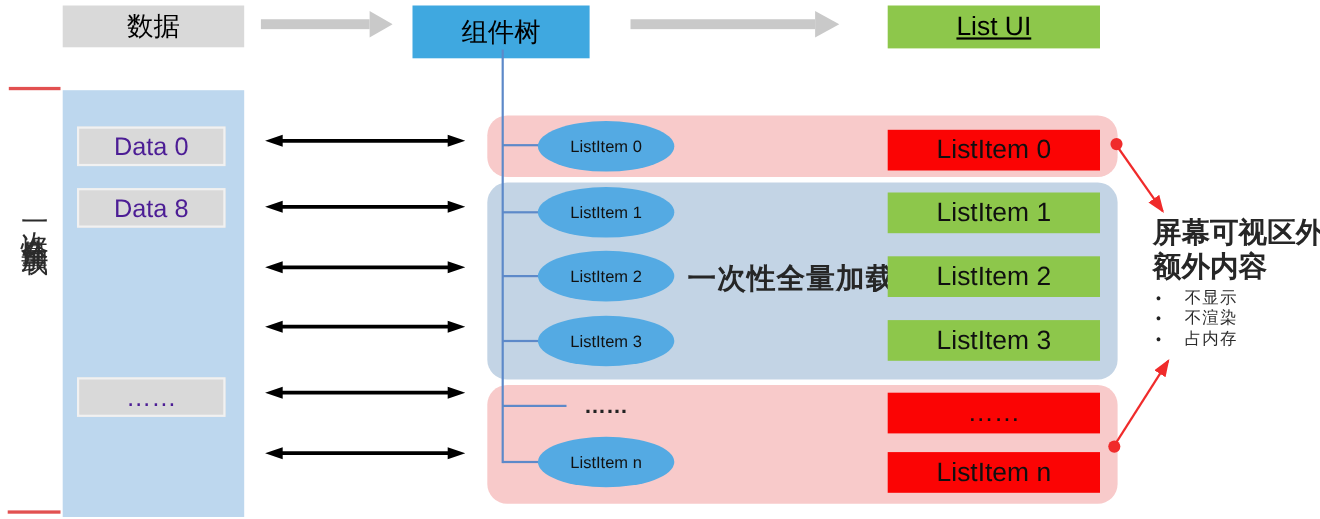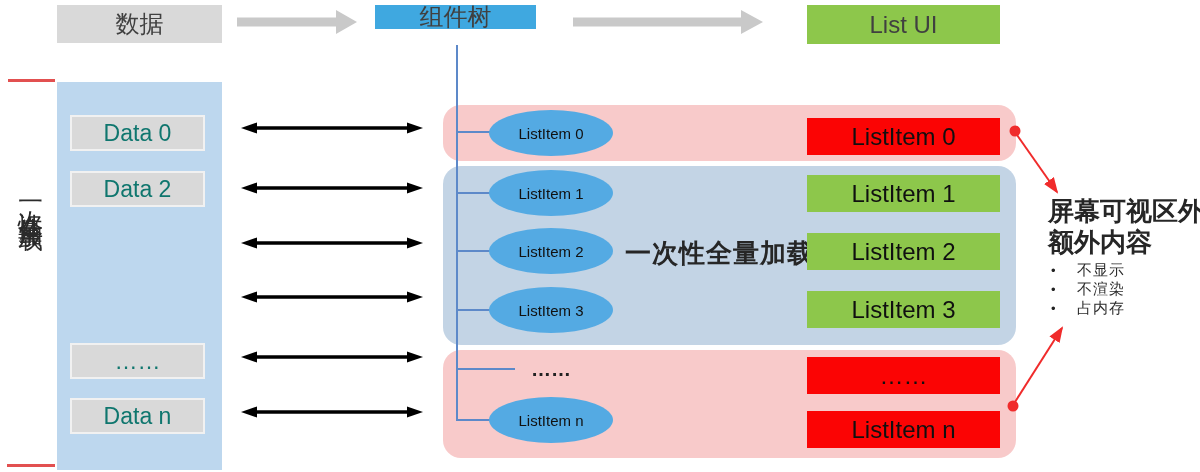--- a/index.html
+++ b/index.html
@@ -4,36 +4,36 @@
 <style>
   html,body { margin:0; padding:0; background:#ffffff; }
   .canvas {
     position:relative; width:1200px; height:472px; background:#ffffff;
     font-family:"Liberation Sans","DejaVu Sans",sans-serif; overflow:hidden;
     color:#1a1a1a;
   }
   .abs { position:absolute; }
   .node {
     position:absolute; display:flex; align-items:center; justify-content:center;
-    font-size:24px; color:#404040;
+    font-size:24px; color:#000000;
   }
   .node-gray  { background:#D9D9D9; }
   .node-blue  { background:#3FA8E0; }
-  .node-green { background:#8DC74B; }
+  .node-green { background:#8DC74B;text-decoration:underline; }
   .tick { position:absolute; height:3px; background:#E25050; }
   .panel-blue { position:absolute; background:#BDD7EE; }
   .v-label {
     position:absolute; writing-mode:vertical-rl; text-orientation:upright;
     font-size:25px; letter-spacing:3px; color:#2b2b2b; white-space:nowrap;
   }
   .data-box {
     position:absolute; left:70px; width:135px; height:36px; box-sizing:border-box;
     background:#D9D9D9; border:2px solid #F1F1F1;
     display:flex; align-items:center; justify-content:center;
-    font-size:23px; color:#0f766e;
+    font-size:23px; color:#4c1d95;
   }
   .dbl-arrow { position:absolute; left:240px; }
   .pink-container { position:absolute; background:#F8CACA; border-radius:18px; z-index:1; }
   .blue-container { position:absolute; background:#C3D4E5; border-radius:18px; z-index:1; }
   .trunk  { position:absolute; width:2px; background:#5D89C9; z-index:2; }
   .branch { position:absolute; height:2px; background:#5D89C9; z-index:2; }
   .ellipse {
     position:absolute; left:489px; width:124px; height:46px; border-radius:50%;
     background:#54AAE3; z-index:3;
     display:flex; align-items:center; justify-content:center;
@@ -77,37 +77,36 @@
     </defs>
   </svg>
 
   <div class="node node-gray" style="left:57px;top:5px;width:165px;height:38px">数据</div>
 
   <svg class="abs" style="left:237px;top:8px" width="120" height="28" viewBox="0 0 120 28">
     <rect x="0" y="9.5" width="99" height="9" fill="#C9C9C9"></rect>
     <polygon points="99,2 120,14 99,26" fill="#C9C9C9"></polygon>
   </svg>
 
-  <div class="node node-blue" style="left:375px;top:5px;width:161px;height:24px">组件树</div>
+  <div class="node node-blue" style="left:375px;top:5px;width:161px;height:48px">组件树</div>
 
   <svg class="abs" style="left:573px;top:8px" width="190" height="28" viewBox="0 0 190 28">
     <rect x="0" y="9.5" width="168" height="9" fill="#C9C9C9"></rect>
     <polygon points="168,2 190,14 168,26" fill="#C9C9C9"></polygon>
   </svg>
 
   <div class="node node-green" style="left:807px;top:5px;width:193px;height:39px">List UI</div>
 
   <div class="tick" style="left:8px;top:79px;width:47px"></div>
   <div class="panel-blue" style="left:57px;top:82px;width:165px;height:388px"></div>
   <div class="v-label" style="left:15px;top:188px">一次性全量加载</div>
 
   <div class="data-box" style="top:115px">Data 0</div>
-  <div class="data-box" style="top:171px">Data 2</div>
+  <div class="data-box" style="top:171px">Data 8</div>
   <div class="data-box" style="top:343px">……</div>
-  <div class="data-box" style="top:398px">Data n</div>
 
   <div class="tick" style="left:7px;top:464px;width:48px"></div>
 
   <svg class="dbl-arrow" style="top:121px" width="184" height="14" viewBox="0 0 184 14">
     <line x1="14" y1="7" x2="170" y2="7" stroke="#000" stroke-width="3.4"></line>
     <polygon points="1,7 17,1.5 17,12.5" fill="#000"></polygon>
     <polygon points="183,7 167,1.5 167,12.5" fill="#000"></polygon>
   </svg>
   <svg class="dbl-arrow" style="top:181px" width="184" height="14" viewBox="0 0 184 14">
     <line x1="14" y1="7" x2="170" y2="7" stroke="#000" stroke-width="3.4"></line>

